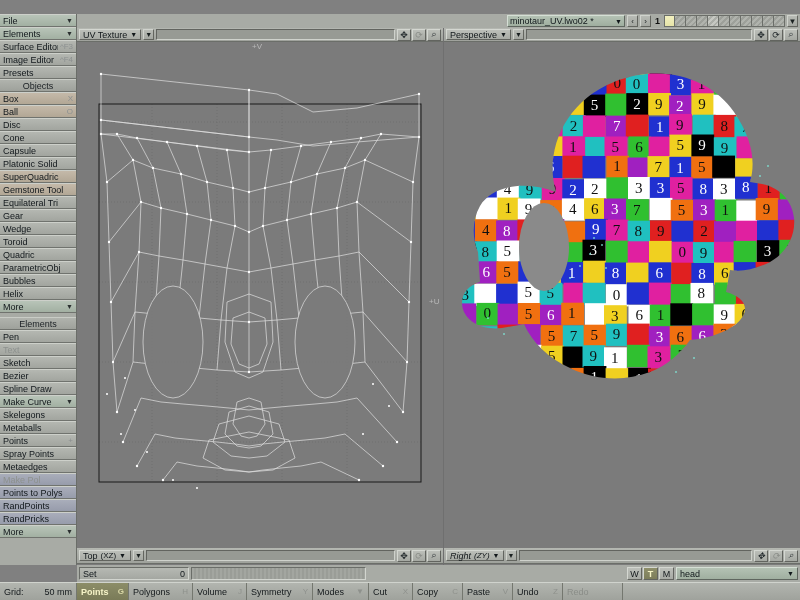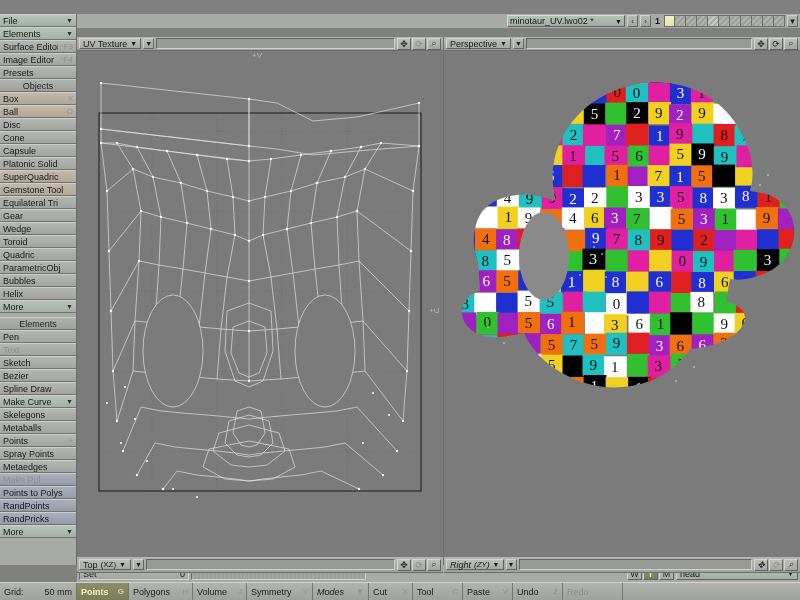--- a/index.html
+++ b/index.html
@@ -135,21 +135,20 @@
     border:1px solid #6b6e69;border-left:none;
   }
   .lbx:first-child{border-left:1px solid #6b6e69;}
   .lbx.sel{background:linear-gradient(to bottom,#f2f0c0,#e6e4a8);}
   .lbx.half{background:repeating-linear-gradient(135deg,#c6c8c2 0 2px,#abaea8 2px 4px);}
 
   
   .vpgrid{
     position:absolute;left:77px;top:28px;width:723px;height:537px;
     background:#6f6f6f;
-    margin-top:9px;
   }
   .vp{position:absolute;background:#7b7b7b;overflow:hidden;}
   .vp-head{
     position:absolute;left:0;top:0;right:0;height:14px;
     background:linear-gradient(to bottom,#b4b7b1,#9fa29c);
     border-bottom:1px solid #6b6e69;
     display:flex;align-items:center;gap:2px;padding:0 2px;
     z-index:5;
   }
   .vp-name{
@@ -1136,29 +1135,29 @@
         </div>
         <div class="st-cell" style="width: 54px;">
           <span style="flex: 1 1 0%;">Volume</span>
           <span class="hk">J</span>
         </div>
         <div class="st-cell" style="width: 66px;">
           <span style="flex: 1 1 0%;">Symmetry</span>
           <span class="hk">Y</span>
         </div>
         <div class="st-cell" style="width: 56px;">
-          <span style="flex: 1 1 0%; font-style: italic;">Modes</span>
+          <span style="flex: 1 1 0%;">Modes</span>
           <span class="hk">▼</span>
         </div>
         <div class="st-cell" style="width: 44px;">
           <span style="flex: 1 1 0%;">Cut</span>
           <span class="hk">X</span>
         </div>
         <div class="st-cell" style="width: 50px;">
-          <span style="flex: 1 1 0%;">Tool</span>
+          <span style="flex: 1 1 0%;">Copy</span>
           <span class="hk">C</span>
         </div>
         <div class="st-cell" style="width: 50px;">
           <span style="flex: 1 1 0%;">Paste</span>
           <span class="hk">V</span>
         </div>
         <div class="st-cell" style="width: 50px;">
           <span style="flex: 1 1 0%;">Undo</span>
           <span class="hk">Z</span>
         </div>

